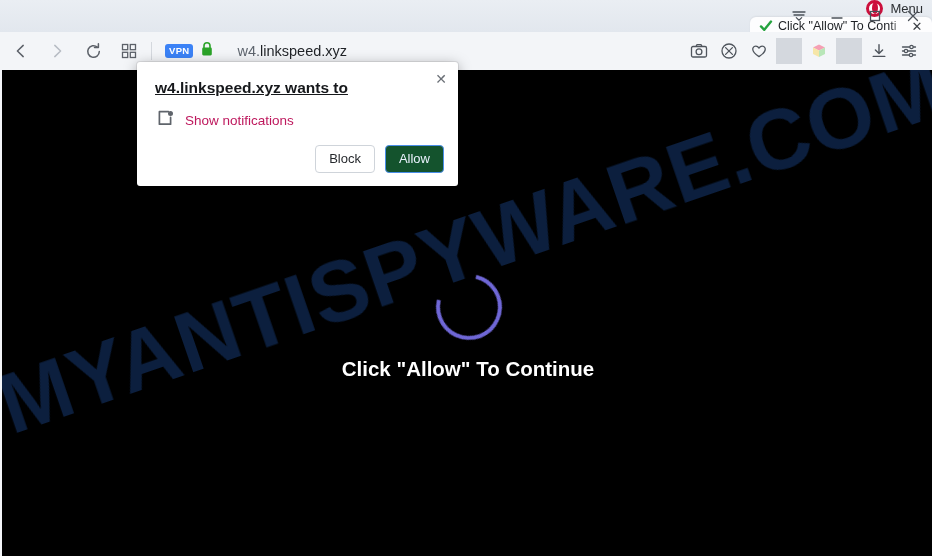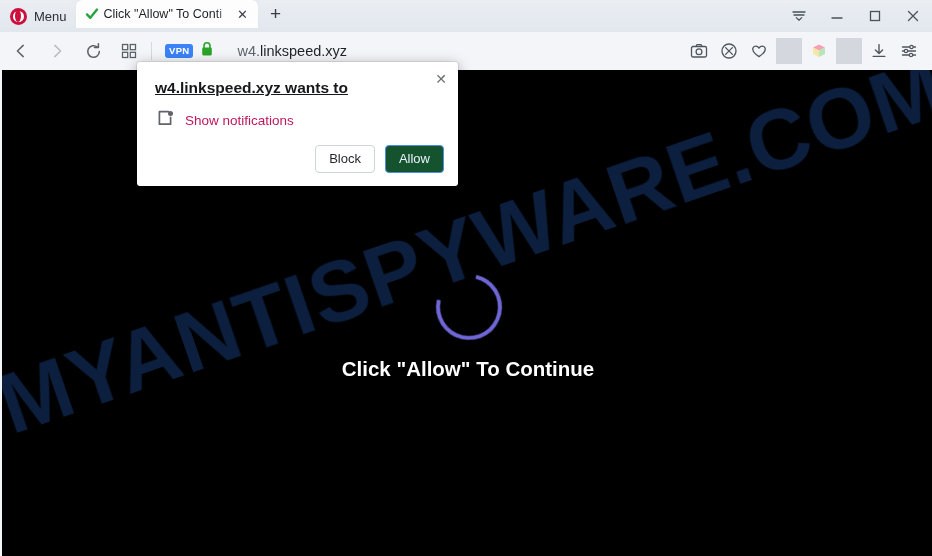--- a/index.html
+++ b/index.html
@@ -14,21 +14,21 @@
     position: relative;
     width: 932px; height: 556px;
     background: #eef1f5;
   }
 
   
   .tabstrip {
     position: absolute; left: 0; top: 0;
     width: 932px; height: 32px;
     background: linear-gradient(#eaeef3, #e2e7ee);
-    display: flex; align-items: flex-start;
+    display: flex; align-items: flex-end; flex-direction: column;
   }
   .menu-btn {
     display: flex; align-items: center;
     height: 32px; padding: 0 9px 0 10px;
     gap: 7px; cursor: default;
   }
   .opera-logo {
     width: 17px; height: 17px; border-radius: 50%;
     border: 3px solid #cc0f3c;
     position: relative;

